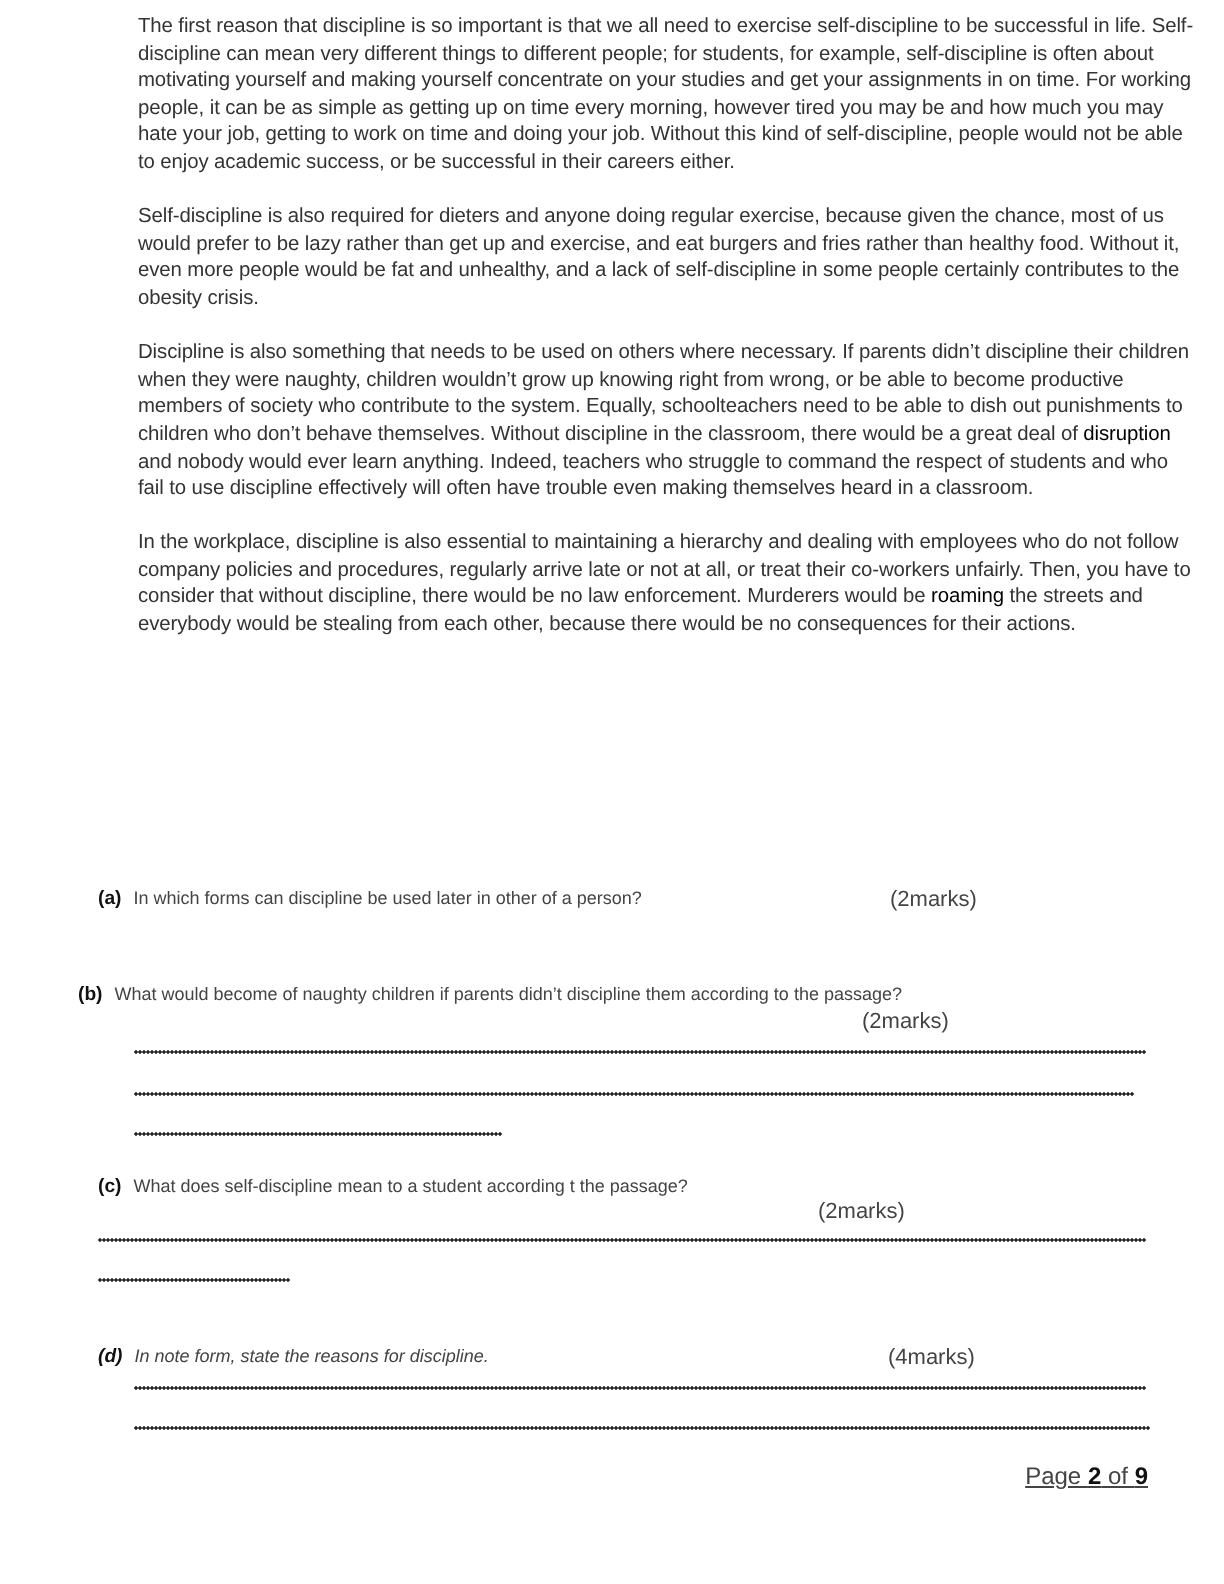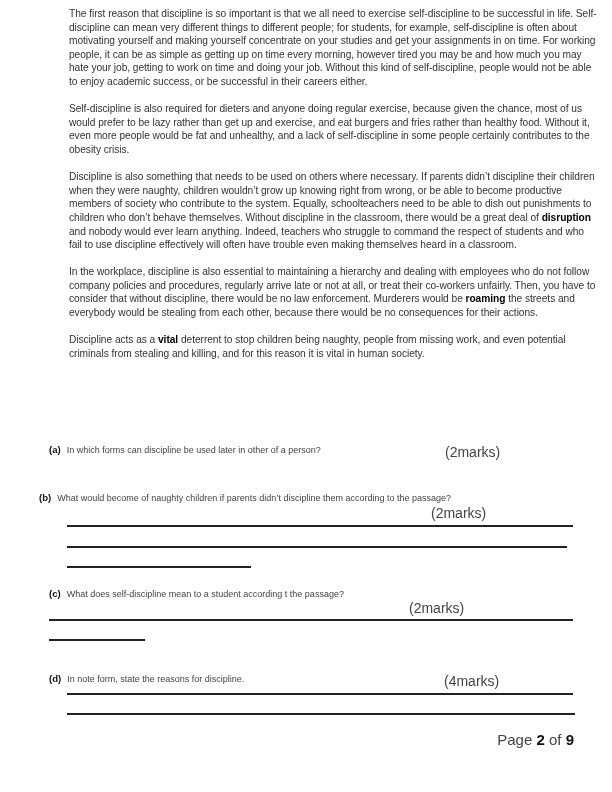--- a/index.html
+++ b/index.html
@@ -1,38 +1,37 @@
 <!DOCTYPE html>
 <html><head>
 <meta charset="utf-8">
 <style>
   html, body { margin: 0; padding: 0; background: #ffffff; }
   body { width: 612px; height: 792px; position: relative; overflow: hidden;
          font-family: "Liberation Sans", "DejaVu Sans", sans-serif; color: #333333; }
   .page { position: absolute; left: 49px; top: 7px; width: 530px; margin-left: 20px; }
   .para { font-size: 10.2px; line-height: 13.6px; margin: 0 0 13.6px 0; letter-spacing: -0.05px; }
-  .para b { color: #000; font-weight: bold; }
+  .para b { color: #000; font-weight: normal; }
   .q { position: absolute; font-size: 9px; color: #444; white-space: nowrap; }
   .q .lbl { font-weight: bold; color: #111; font-size: 9.6px; margin-right: 6px; }
-  .marks { position: absolute; font-size: 14px; color: #444; white-space: nowrap; }
+  .marks { position: absolute; font-size: 11px; color: #444; white-space: nowrap; }
   .dots { position: absolute; height: 2px;
           background-image: radial-gradient(circle, #222 0.75px, transparent 0.9px);
           background-size: 2px 2px; background-repeat: repeat-x; }
-  .footer { position: absolute; right: 38px; top: 731px; font-size: 15px; color: #444; }
+  .footer { position: absolute; right: 38px; top: 731px; font-size: 12px; color: #444; text-decoration: underline; }
   .footer b { color: #111; }
 </style>
 </head>
 <body>
 
 <div class="page">
   <p class="para">The first reason that discipline is so important is that we all need to exercise self-discipline to be successful in life. Self-discipline can mean very different things to different people; for students, for example, self-discipline is often about motivating yourself and making yourself concentrate on your studies and get your assignments in on time. For working people, it can be as simple as getting up on time every morning, however tired you may be and how much you may hate your job, getting to work on time and doing your job. Without this kind of self-discipline, people would not be able to enjoy academic success, or be successful in their careers either.</p>
   <p class="para">Self-discipline is also required for dieters and anyone doing regular exercise, because given the chance, most of us would prefer to be lazy rather than get up and exercise, and eat burgers and fries rather than healthy food. Without it, even more people would be fat and unhealthy, and a lack of self-discipline in some people certainly contributes to the obesity crisis.</p>
   <p class="para"><span>Discipline is also something that needs to be used on others where necessary. If parents didn’t discipline their children when they were naughty, children wouldn’t grow up knowing right from wrong, or be able to become productive members of society who contribute to the system. Equally, schoolteachers need to be able to dish out punishments to children who don’t behave themselves. Without discipline in the classroom, there would be a great deal of </span><b>disruption</b><span> and nobody would ever learn anything. Indeed, teachers who struggle to command the respect of students and who fail to use discipline effectively will often have trouble even making themselves heard in a classroom.</span></p>
   <p class="para"><span>In the workplace, discipline is also essential to maintaining a hierarchy and dealing with employees who do not follow company policies and procedures, regularly arrive late or not at all, or treat their co-workers unfairly. Then, you have to consider that without discipline, there would be no law enforcement. Murderers would be </span><b>roaming</b><span> the streets and everybody would be stealing from each other, because there would be no consequences for their actions.</span></p>
-  <p class="para"><span>Discipline acts as a </span><b>vital</b><span> deterrent to stop children being naughty, people from missing work, and even potential criminals from stealing and killing, and for this reason it is vital in human society.</span></p>
 </div>
 
 <div class="q" style="left:49px; top:444px;">
   <span class="lbl">(a)</span><span>In which forms can discipline be used later in other of a person?</span>
 </div>
 <div class="marks" style="left:445px; top:444px;">(2marks)</div>
 
 <div class="q" style="left:39px; top:492px;">
   <span class="lbl">(b)</span><span>What would become of naughty children if parents didn’t discipline them according to the passage?</span>
 </div>
@@ -41,21 +40,21 @@
 <div class="dots" style="left:67px; top:546px; width:500px;"></div>
 <div class="dots" style="left:67px; top:566px; width:184px;"></div>
 
 <div class="q" style="left:49px; top:588px;">
   <span class="lbl">(c)</span><span>What does self-discipline mean to a student according t the passage?</span>
 </div>
 <div class="marks" style="left:409px; top:600px;">(2marks)</div>
 <div class="dots" style="left:49px; top:619px; width:524px;"></div>
 <div class="dots" style="left:49px; top:639px; width:96px;"></div>
 
-<div class="q" style="left:49px; top:673px;">
+<div class="q" style="left:49px; top:673px;font-style:italic;">
   <span class="lbl">(d)</span><span>In note form, state the reasons for discipline.</span>
 </div>
 <div class="marks" style="left:444px; top:673px;">(4marks)</div>
 <div class="dots" style="left:67px; top:693px; width:506px;"></div>
 <div class="dots" style="left:67px; top:713px; width:508px;"></div>
 
 <div class="footer">
   <span>Page </span><b>2</b><span> of </span><b>9</b>
 </div>
 

